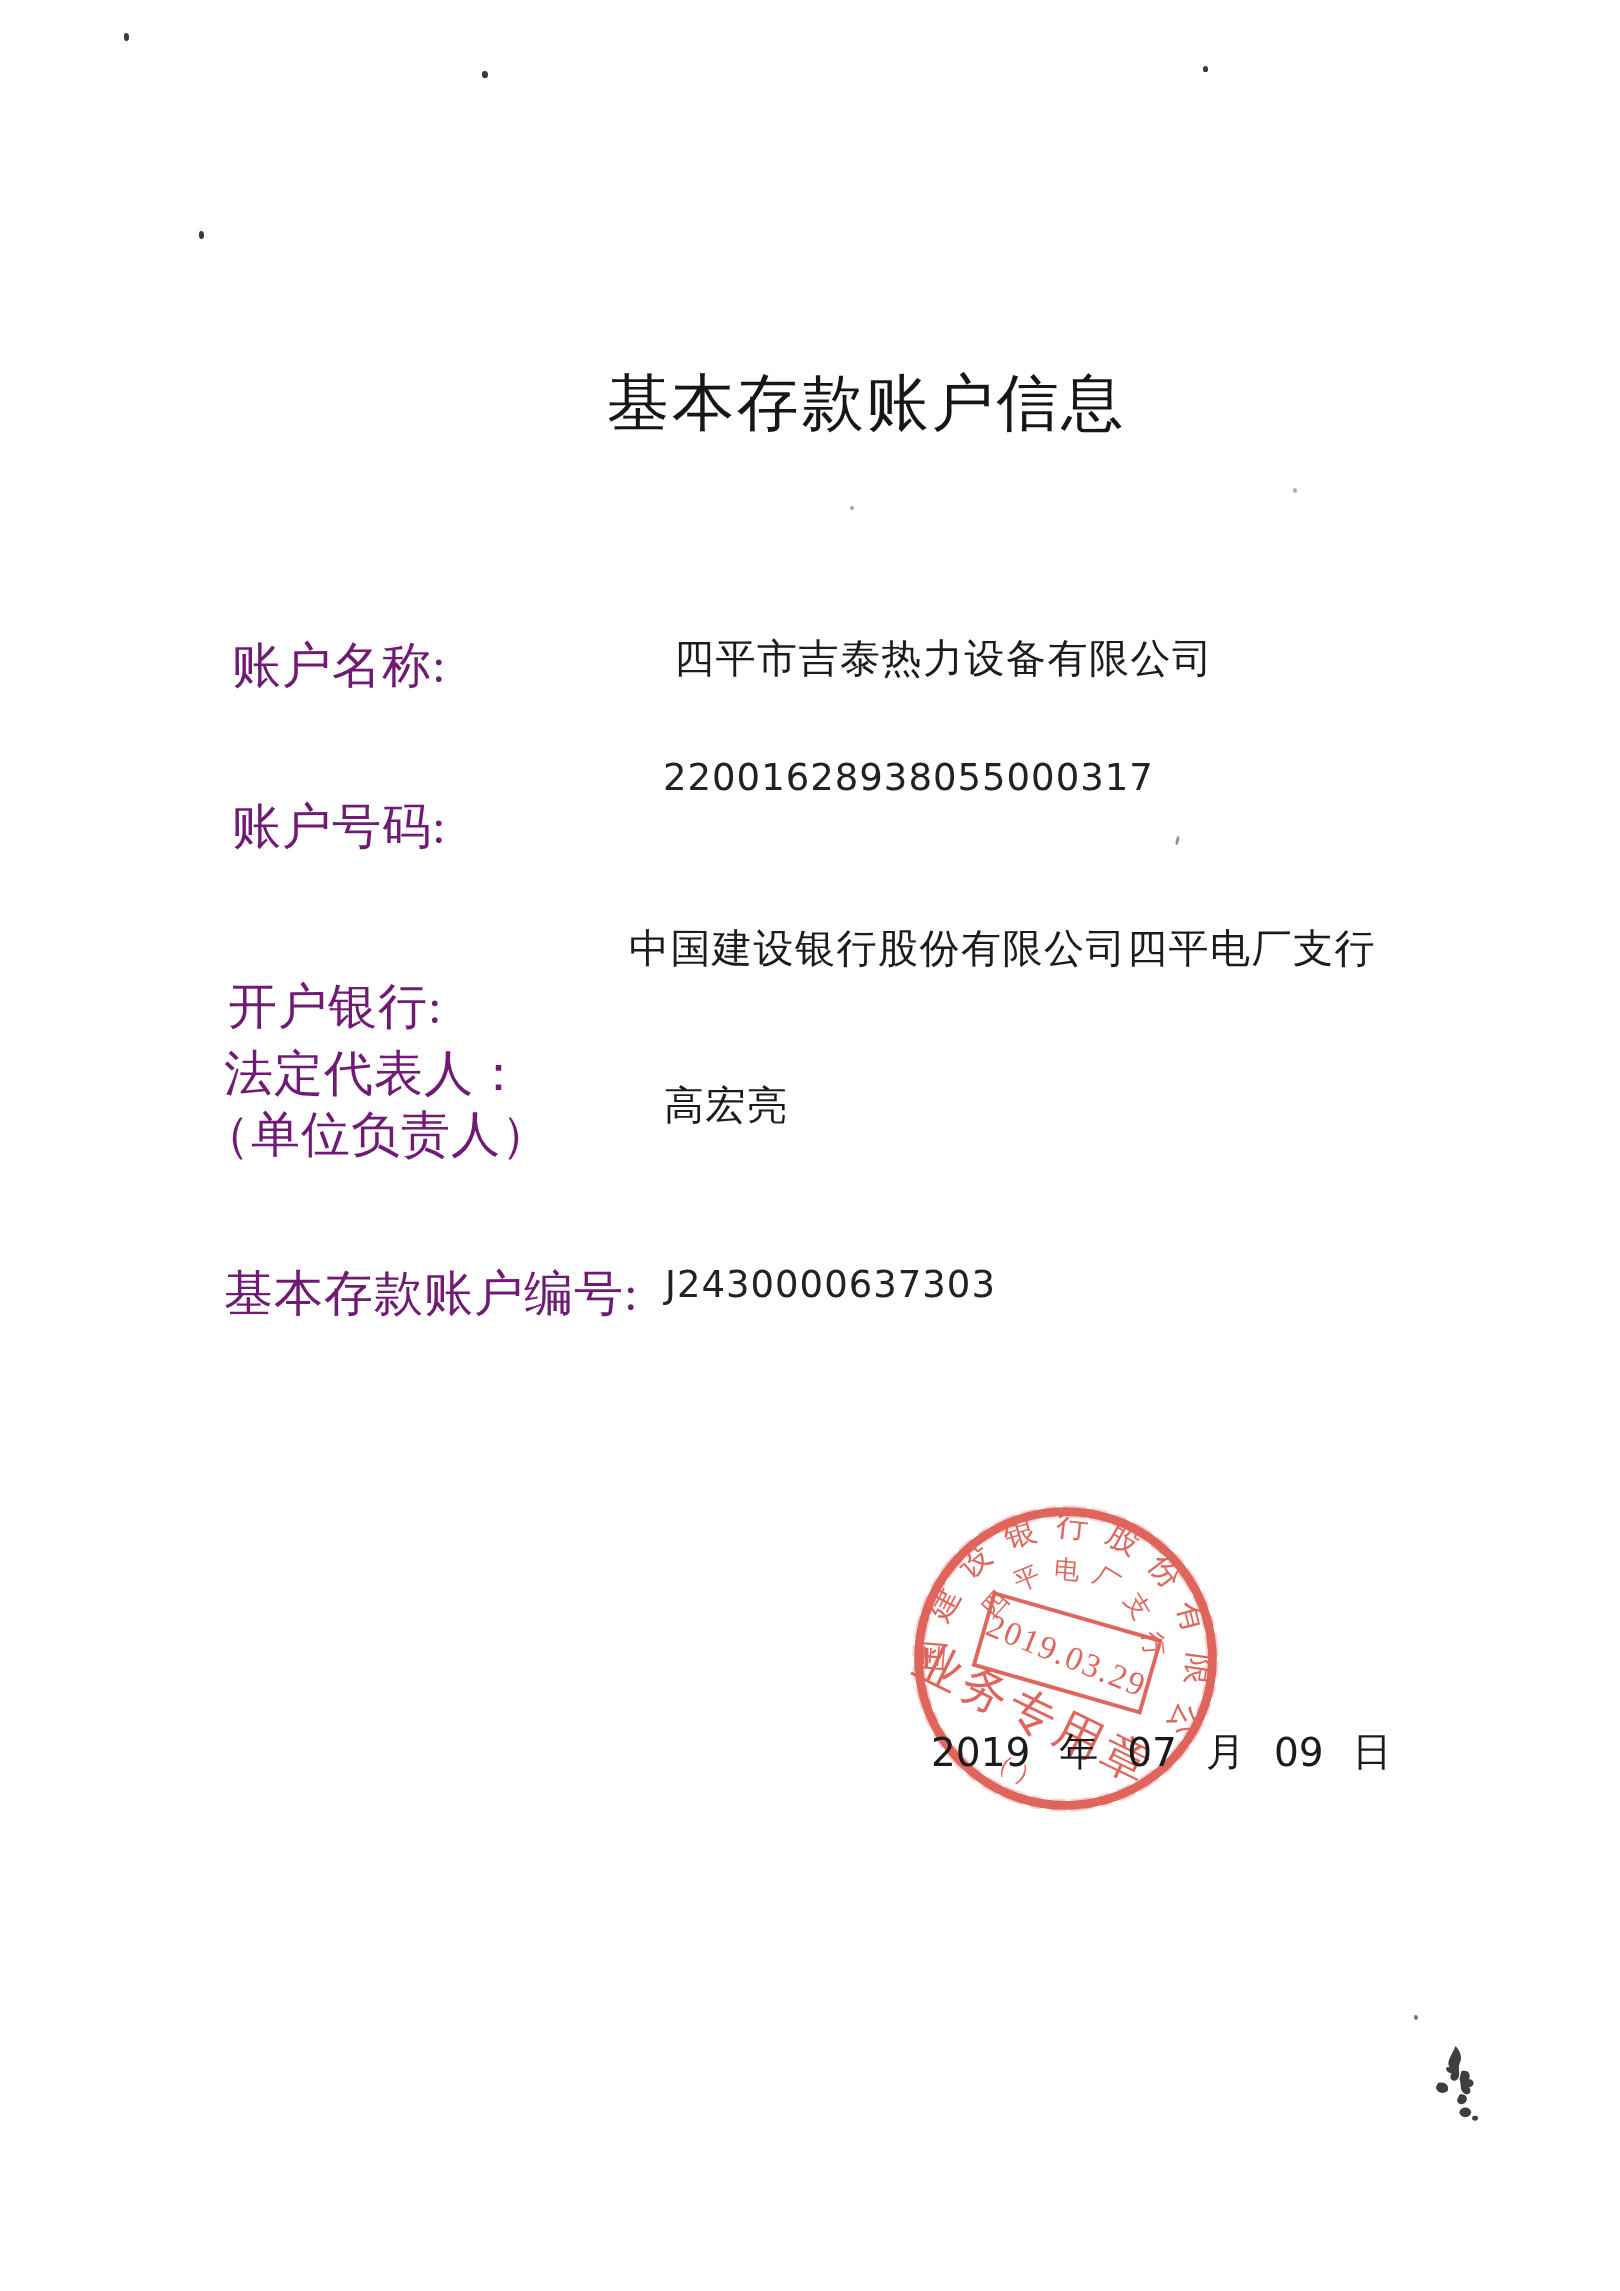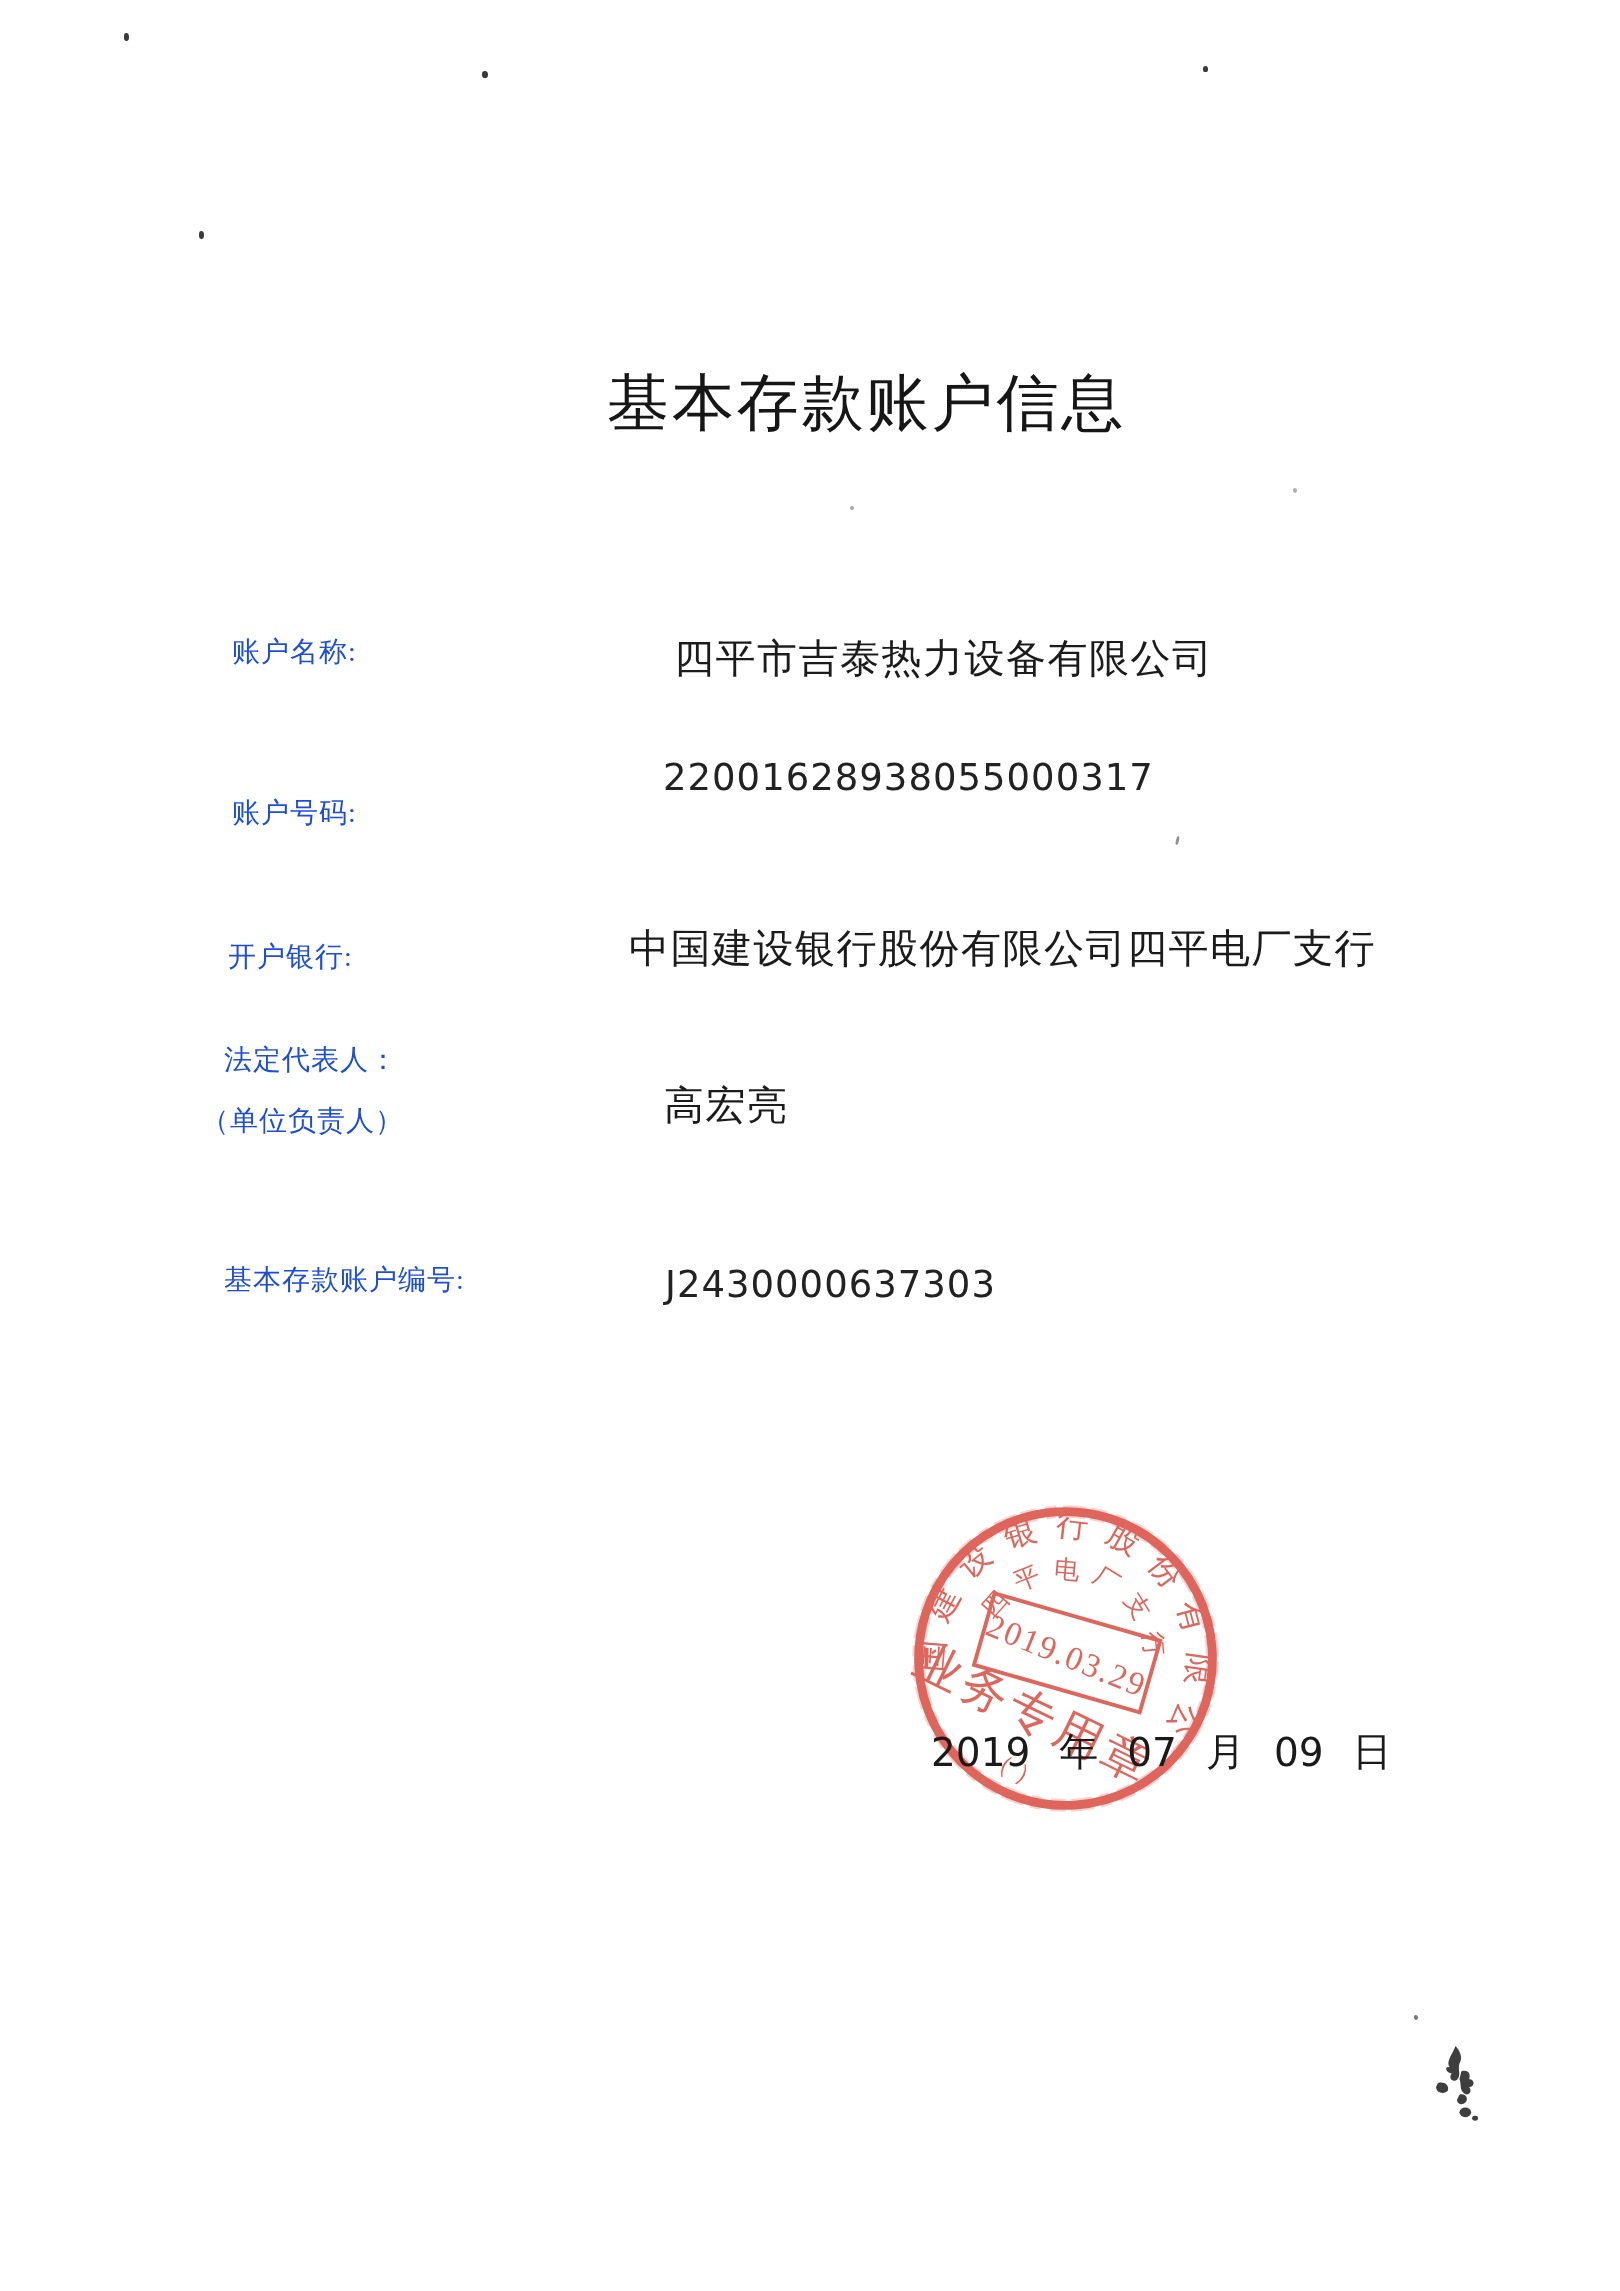--- a/index.html
+++ b/index.html
@@ -1,20 +1,20 @@
 <!DOCTYPE html>
 <html><head>
 <meta charset="utf-8">
 <style>
   html,body{margin:0;padding:0;background:#ffffff;overflow:hidden;}
   body{width:1620px;height:2292px;position:relative;
        font-family:"Liberation Serif","DejaVu Serif",serif;color:#1d1d1d;}
   .abs{position:absolute;white-space:nowrap;}
   .doc-title{font-size:62px;font-weight:normal;letter-spacing:2.9px;color:#161616;}
-  .field-label{font-size:28px;letter-spacing:1px;color:#1d4ed8;}
+  .field-label{font-size:49px;letter-spacing:1px;color:#701a75;}
   .field-value{font-size:40px;letter-spacing:1.5px;color:#1b1b1b;}
   .num{font-family:"DejaVu Sans","Liberation Sans",sans-serif;font-size:37px;
        letter-spacing:1px;color:#222;}
   .date-line{display:flex;align-items:center;gap:29px;
              font-family:"DejaVu Sans","Liberation Sans",sans-serif;
              font-size:39px;color:#1a1a1a;}
   .date-line .cjk{font-family:"Liberation Serif","DejaVu Serif",serif;}
   .stamp-wrap{position:absolute;left:899px;top:1492px;width:333px;height:333px;
               mix-blend-mode:multiply;}
   .speck{position:absolute;background:#3a3a3a;border-radius:45% 55% 50% 50%;}
@@ -24,21 +24,21 @@
 <body>
 
 <h1 class="abs doc-title" style="left:607px;top:361px;margin:0;">基本存款账户信息</h1>
 
 <div class="abs field-label" style="left:232px;top:633px;">账户名称:</div>
 <div class="abs field-value" style="left:674px;top:631px;">四平市吉泰热力设备有限公司</div>
 
 <div class="abs field-label" style="left:232px;top:794px;">账户号码:</div>
 <div class="abs num" style="left:663px;top:756px;">22001628938055000317</div>
 
-<div class="abs field-label" style="left:228px;top:938px;">开户银行:</div>
+<div class="abs field-label" style="left:228px;top:974px;">开户银行:</div>
 <div class="abs field-value" style="left:629px;top:921px;text-align:right;">中国建设银行股份有限公司四平电厂支行</div>
 
 <div class="abs field-label" style="left:224px;top:1041px;">法定代表人：</div>
 <div class="abs field-label" style="left:201px;top:1102px;">（单位负责人）</div>
 <div class="abs field-value" style="left:664px;top:1078px;">高宏亮</div>
 
 <div class="abs field-label" style="left:208px;top:1261px;margin-left:16px;">基本存款账户编号:</div>
 <div class="abs num" style="left:665px;top:1263px;">J2430000637303</div>
 
 <div class="stamp-wrap">

